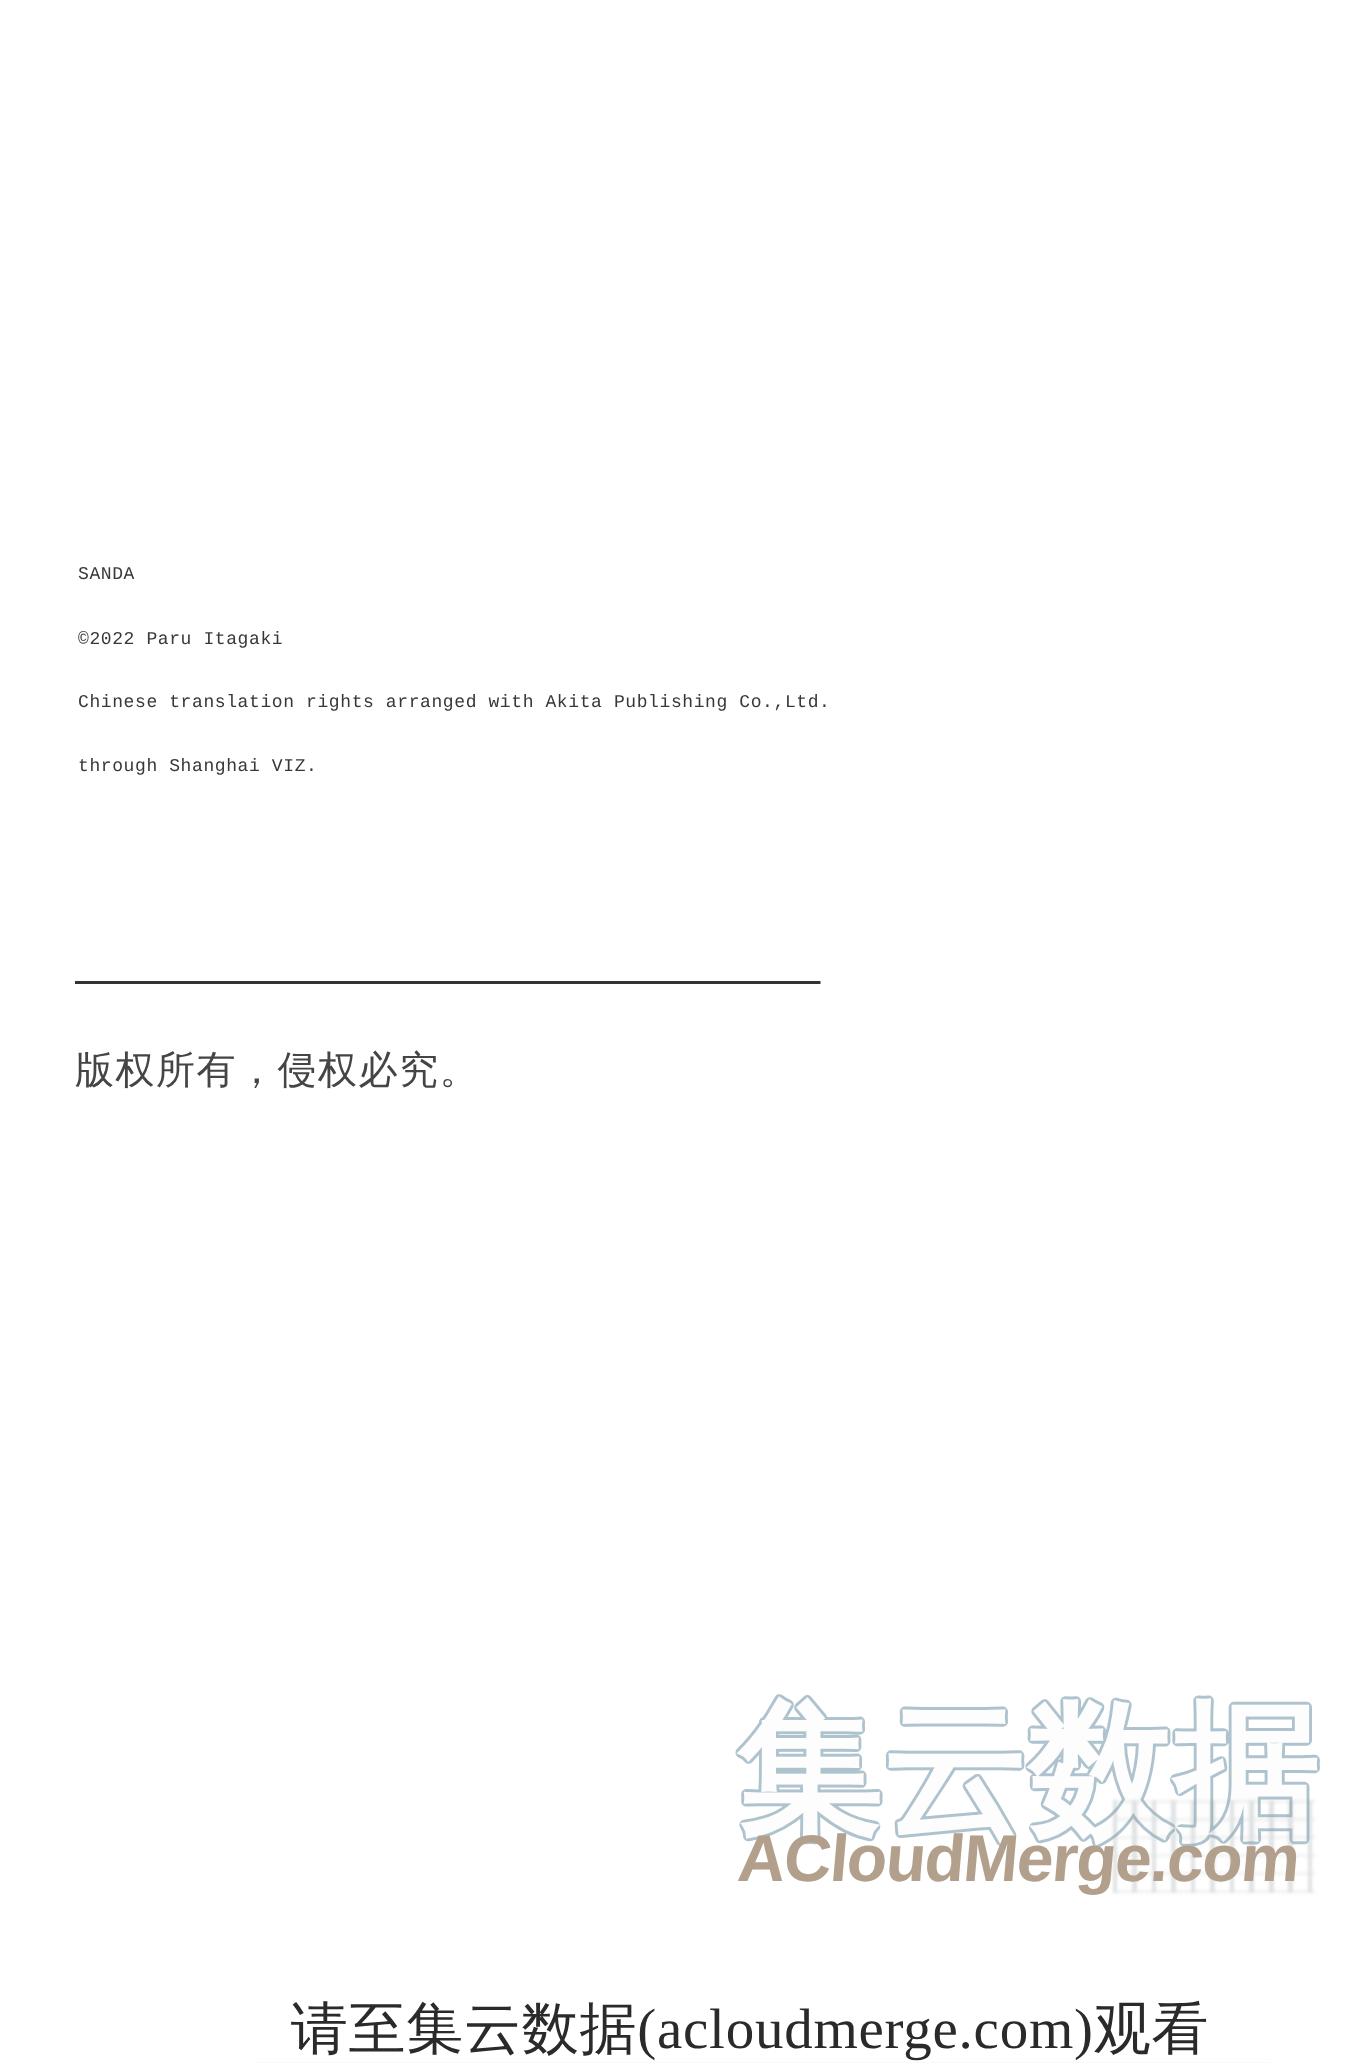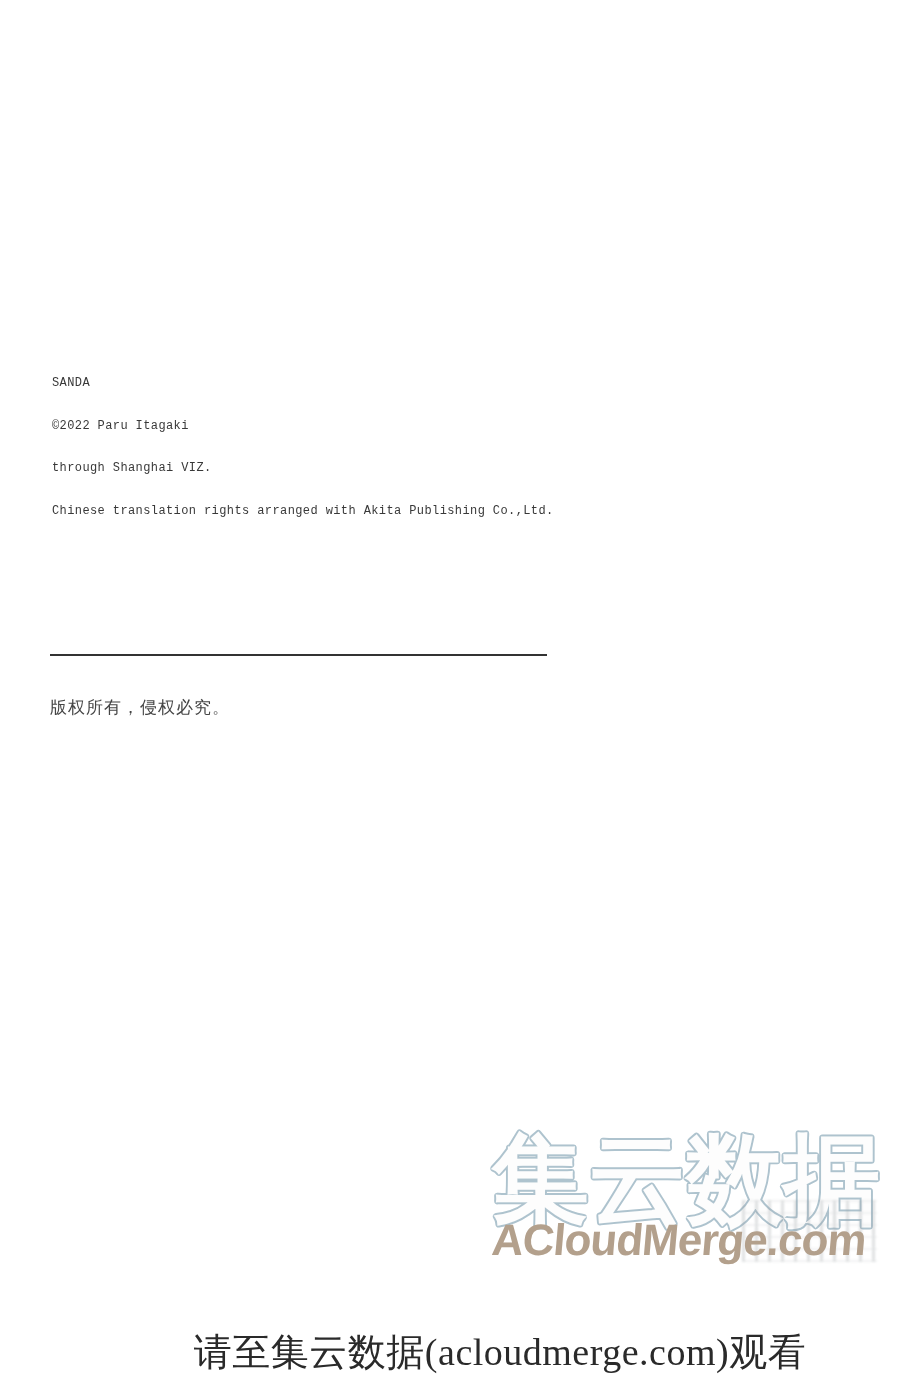--- a/index.html
+++ b/index.html
@@ -31,21 +31,21 @@
     width:497px;height:0;
     border:none;
     border-top:2px solid #333333;
     margin:0;
   }
   
   .rights{
     position:absolute;
     left:50px;top:696px;
     margin:0;
-    font-size:17px;
+    font-size:26px;
     color:#454545;
     font-family:"Liberation Serif", serif;
     letter-spacing:1px;
   }
   
   .wm-logo{
     position:absolute;
     left:490px;top:1116px;
     width:400px;height:120px;
     overflow:visible;
@@ -92,22 +92,22 @@
   }
 </style>
 </head>
 <body>
 
 <div class="page">
 
   <div class="copyright">
     <p>SANDA</p>
     <p>©2022 Paru Itagaki</p>
+    <p>Chinese translation rights arranged with Akita Publishing Co.,Ltd.</p>
     <p>through Shanghai VIZ.</p>
-    <p>Chinese translation rights arranged with Akita Publishing Co.,Ltd.</p>
   </div>
 
   <hr class="divider">
 
   <p class="rights">版权所有，侵权必究。</p>
 
   <svg class="wm-logo" viewBox="0 0 400 120" xmlns="http://www.w3.org/2000/svg" aria-hidden="true">
     <text x="2" y="98" font-size="100" textLength="388" lengthAdjust="spacingAndGlyphs" fill="#fdfdfd" stroke="#aec3ce" stroke-width="4" paint-order="stroke" stroke-linejoin="round">集云数据</text>
   </svg>
 

